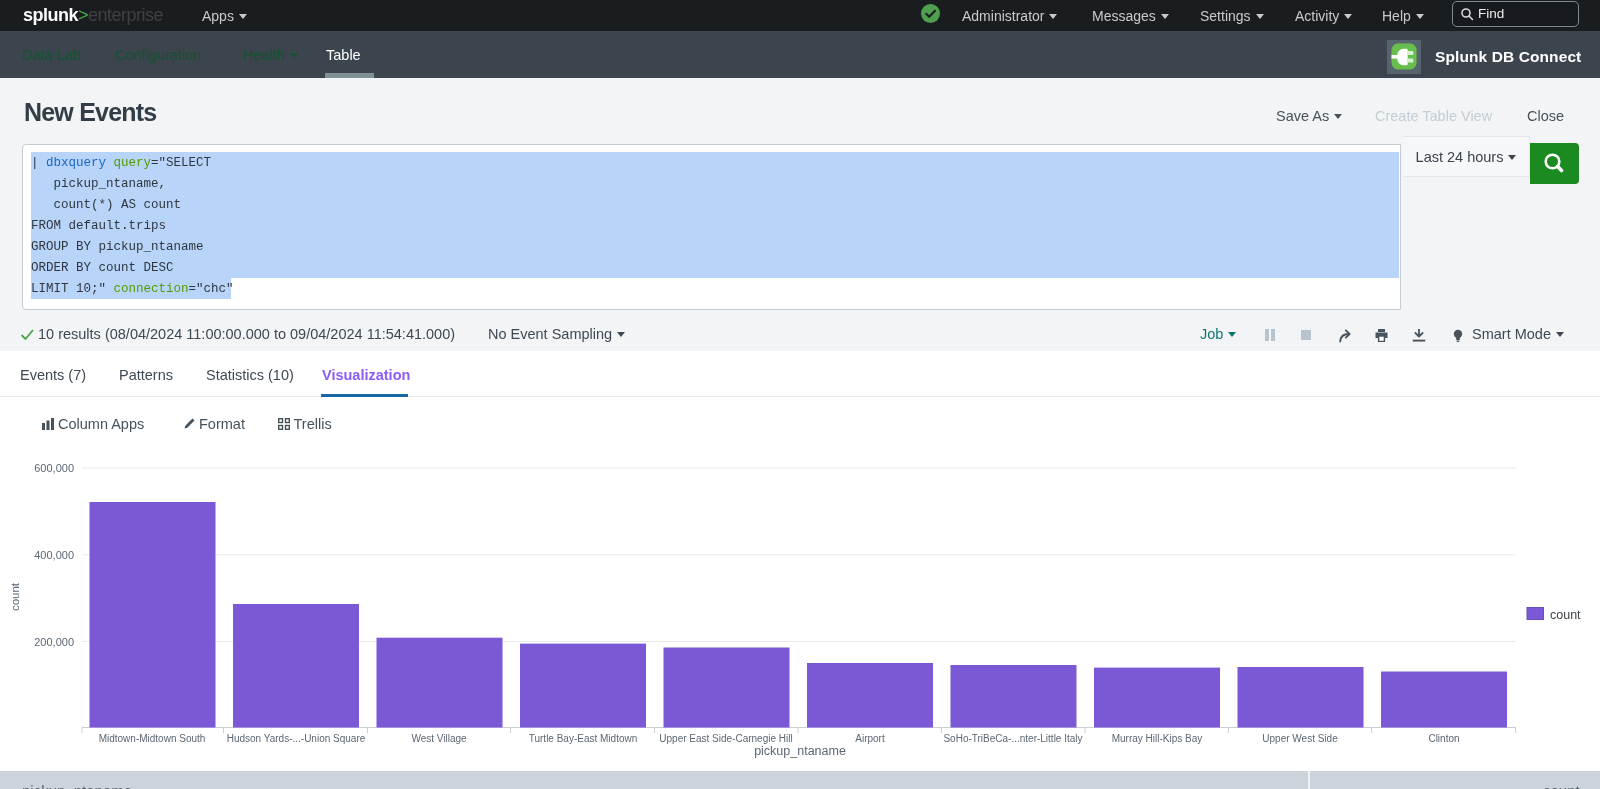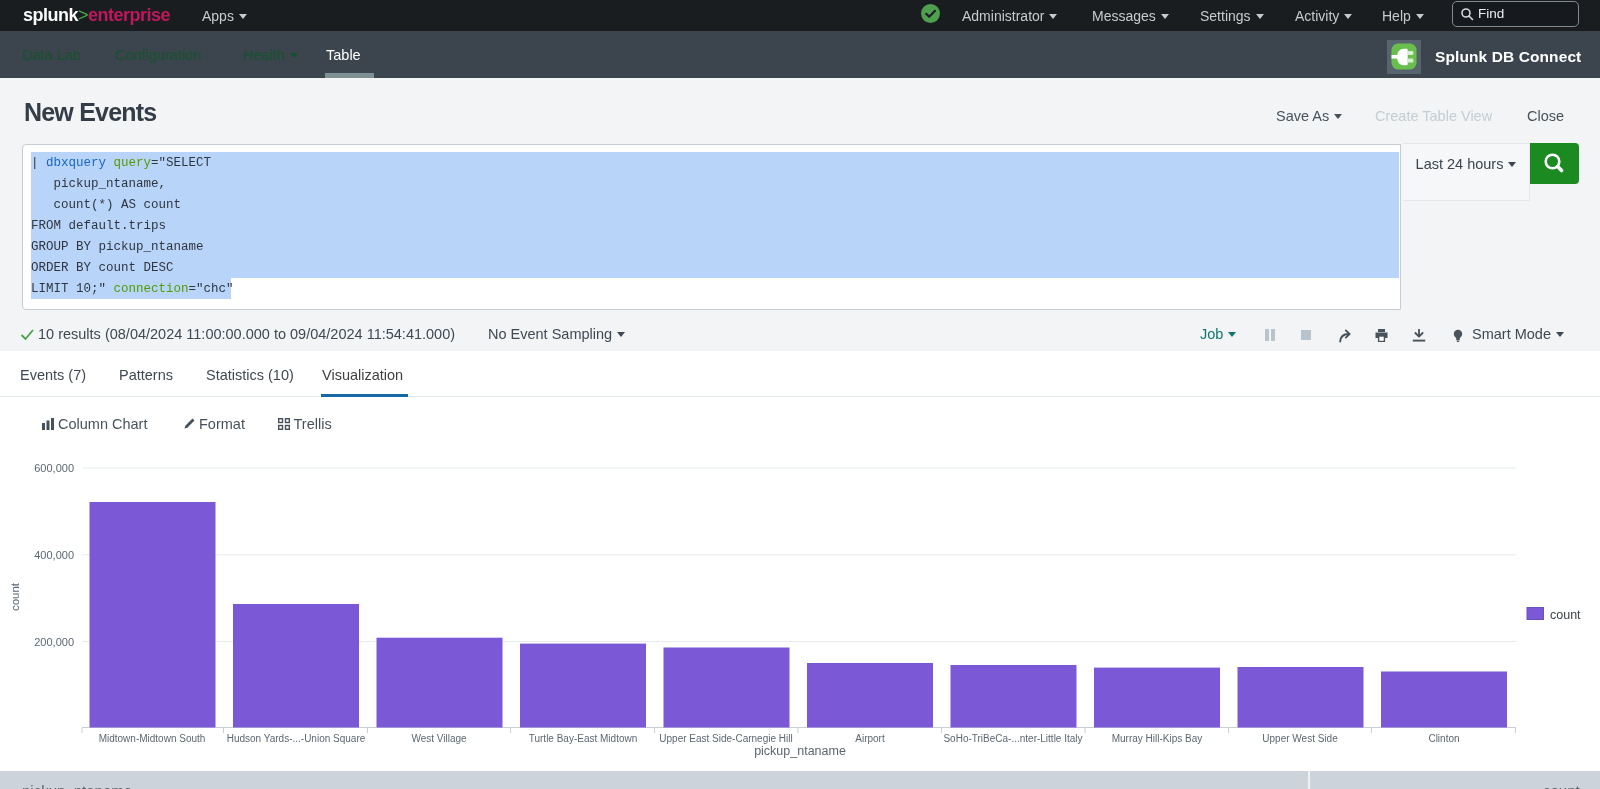--- a/index.html
+++ b/index.html
@@ -5,21 +5,21 @@
 * { margin:0; padding:0; box-sizing:border-box; }
 html,body { width:1600px; height:789px; overflow:hidden; }
 body { font-family:"Liberation Sans", sans-serif; background:#ffffff; position:relative; }
 .abs { position:absolute; }
 
 
 #topbar { left:0; top:0; width:1600px; height:31px; background:#1a1d20; }
 .logo { left:23px; top:5px; font-size:18px; color:#fff; letter-spacing:-0.5px; }
 .logo b { font-weight:700; color:#fcfcfc; }
 .logo .gt { color:#4cb04c; font-weight:400; }
-.logo .ent { color:#be185d; font-weight:700; }
+.logo .ent { color:#404040; font-weight:400; }
 .tb-item { color:#c8cbcd; font-size:14px; top:8px; }
 .caret { display:inline-block; width:0; height:0; border-left:4.5px solid transparent; border-right:4.5px solid transparent; border-top:5.5px solid currentColor; vertical-align:middle; margin-left:5px; margin-top:-2px; }
 #checkcircle { left:921px; top:4px; width:19px; height:19px; border-radius:50%; background:#4ea04f; }
 #checkcircle svg { position:absolute; left:0; top:0; }
 #findbox { left:1452px; top:1px; width:127px; height:26px; background:#16191d; border:1.5px solid #82898f; border-radius:5px; color:#eceded; font-size:13.5px; }
 #findbox .mag { position:absolute; left:7px; top:5px; }
 #findbox .ftxt { position:absolute; left:25px; top:4px; }
 
 
 #appbar { left:0; top:31px; width:1600px; height:47px; background:#3c444d; }
@@ -33,35 +33,35 @@
 #page { left:0; top:78px; width:1600px; height:711px; background:#f2f4f5; }
 #newsearch { left:24px; top:98px; font-size:25px; font-weight:700; color:#333d47; letter-spacing:-0.8px; }
 .hdr-act { top:108px; font-size:14.5px; color:#45525c; }
 .hdr-dis { color:#c3cdd4; }
 
 
 #sbox { left:22px; top:144px; width:1379px; height:166px; background:#ffffff; border:1px solid #c6ccd3; border-radius:4px 0 0 4px; }
 #qtext { left:31px; top:153px; font-family:"Liberation Mono", monospace; font-size:12.5px; line-height:21px; color:#2f3640; white-space:pre; }
 .qc { color:#1866c0; } 
 .qa { color:#549b00; } 
-#timepick { left:1403px; top:143px; width:127px; height:58px; background:#f5f7f8; border:1px solid #e3e7ea; border-left:none; }
+#timepick { left:1403px; top:136px; width:127px; height:41px; background:#f5f7f8; border:1px solid #e3e7ea; border-left:none; }
 #timepick .tp-label { position:absolute; left:0; right:0; top:12px; text-align:center; font-size:14.5px; color:#3c444d; }
 #gobtn { left:1530px; top:143px; width:48.5px; height:41px; background:#1b8a21; border-radius:0 4px 4px 0; }
 
 
 #resbar-text { left:38px; top:326px; font-size:14.5px; color:#3e4955; }
 #nes { left:488px; top:326px; font-size:14.5px; color:#3e4955; }
 #jobtxt { left:1200px; top:326px; font-size:14.5px; color:#0f766e; }
 #smarttxt { left:1472px; top:326px; font-size:14.5px; color:#3e4955; }
 .jicon { top:329px; }
 
 
 #tabsrow { left:0; top:351px; width:1600px; height:46px; background:#ffffff; border-bottom:1px solid #e4e8eb; }
 .tab { position:absolute; top:16px; font-size:14.5px; color:#3e4955; }
-#tab-active { font-weight:400; color:#404040; }
+#tab-active { font-weight:700; color:#8b5cf6; }
 #viz-underline { position:absolute; left:321px; top:43px; width:87px; height:3px; background:#1769a6; }
 
 
 #vizrow { left:0; top:397px; width:1600px; height:375px; background:#ffffff; }
 .vc { position:absolute; top:19px; font-size:14.5px; color:#45525c; }
 
 
 #botband { left:0; top:771px; width:1600px; height:18px; background:#ccd3da; }
 #botband .c1 { position:absolute; left:22px; top:11px; font-size:15px; color:#57636e; }
 #botband .c2 { position:absolute; left:1543px; top:11px; font-size:15px; color:#57636e; }
@@ -171,21 +171,21 @@
   <div class="tab" id="tab-active" style="left:322px;">Visualization</div>
   <div id="viz-underline"></div>
 </div>
 
 <div id="vizrow" class="abs">
   <svg class="abs" style="left:42px; top:21px;" width="13" height="12">
       <rect x="0" y="5" width="3" height="7" fill="#45525c"></rect>
       <rect x="4.5" y="2.5" width="3" height="9.5" fill="#45525c"></rect>
       <rect x="9" y="0" width="3" height="12" fill="#45525c"></rect>
     </svg>
-  <div class="vc" style="left:58px;">Column Chart</div>
+  <div class="vc" style="left:58px;">Column Apps</div>
   <svg class="abs" style="left:183px; top:20px;" width="13" height="13" viewBox="0 0 13 13">
       <path d="M1.5 11.5 L2.3 8.7 L9.5 1.5 L11.5 3.5 L4.3 10.7 Z" fill="#45525c"></path>
     </svg>
   <div class="vc" style="left:199px;">Format</div>
   <svg class="abs" style="left:278px; top:21px;" width="12" height="12" viewBox="0 0 12 12">
       <rect x="0.7" y="0.7" width="3.8" height="3.8" stroke="#45525c" stroke-width="1.4" fill="none"></rect>
       <rect x="7.5" y="0.7" width="3.8" height="3.8" stroke="#45525c" stroke-width="1.4" fill="none"></rect>
       <rect x="0.7" y="7.5" width="3.8" height="3.8" stroke="#45525c" stroke-width="1.4" fill="none"></rect>
       <rect x="7.5" y="7.5" width="3.8" height="3.8" stroke="#45525c" stroke-width="1.4" fill="none"></rect>
     </svg>

